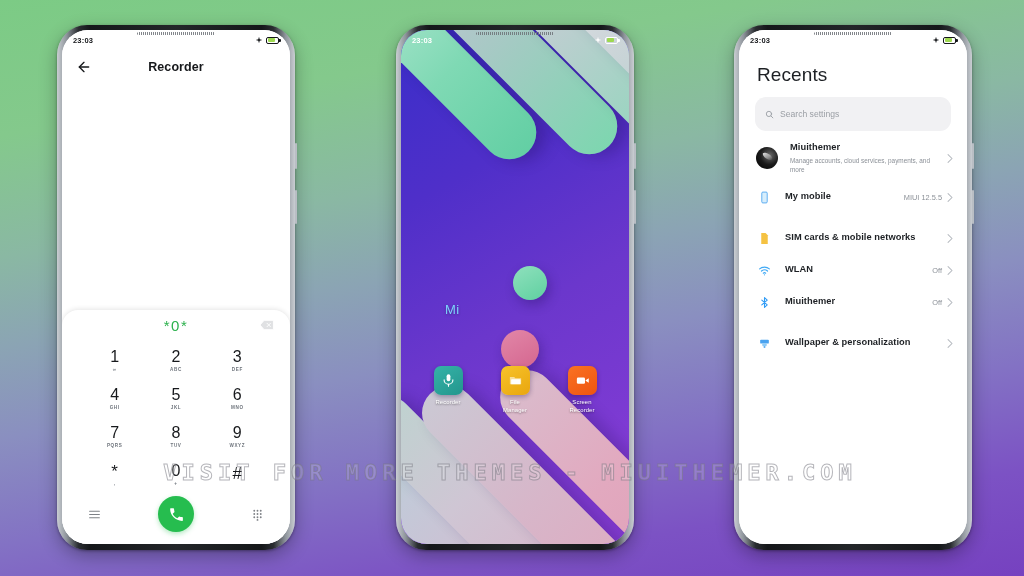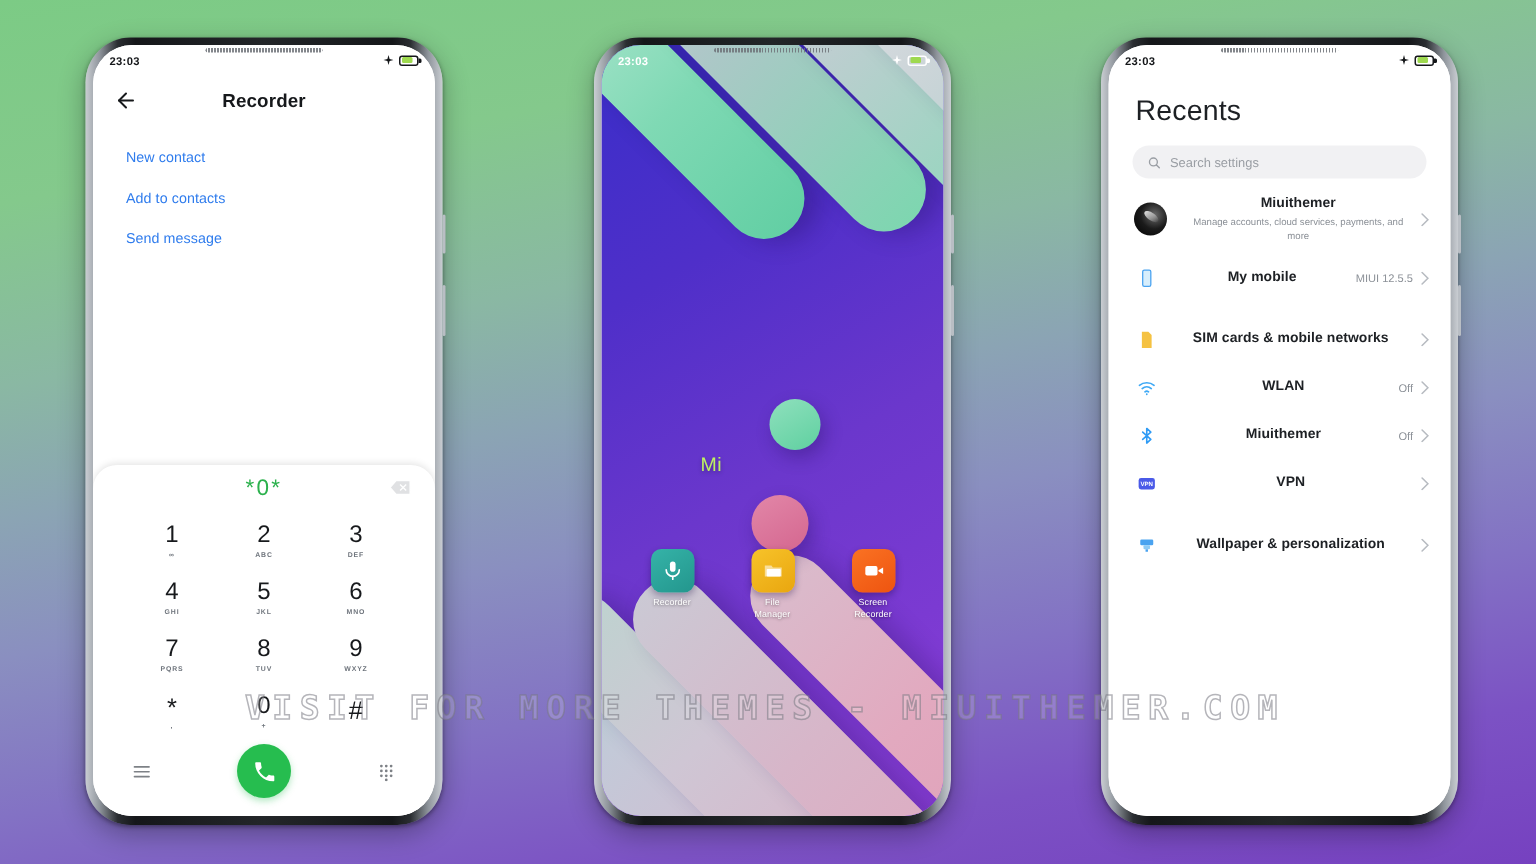--- a/index.html
+++ b/index.html
@@ -139,21 +139,21 @@
     position:absolute;width:34px;height:34px;border-radius:50%;left:112px;top:236px;
     background:linear-gradient(150deg,#8fe0bd,#5fd0a0);
     box-shadow:3px 5px 12px rgba(30,10,80,.30);
   }
   .dot-pink{
     position:absolute;width:38px;height:38px;border-radius:50%;left:100px;top:300px;
     background:linear-gradient(150deg,#e287a8,#d4668f);
     box-shadow:3px 5px 12px rgba(30,10,80,.30);
   }
   .mi-label{
-    position:absolute;left:66px;top:272px;color:#bef264;font-size:13px;
+    position:absolute;left:44px;top:272px;color:#7dd3fc;font-size:13px;
     letter-spacing:.3px;text-shadow:0 1px 3px rgba(0,0,0,.28);font-weight:400;
   }
   .app-row{position:absolute;left:0;right:0;top:336px;display:flex;justify-content:center;gap:21px;}
   .app{width:46px;display:flex;flex-direction:column;align-items:center;}
   .app-ico{
     width:29px;height:29px;border-radius:7px;
     display:flex;align-items:center;justify-content:center;
     box-shadow:0 2px 5px rgba(20,5,60,.32);
   }
   .app-ico svg{width:15px;height:15px;}
@@ -162,28 +162,28 @@
     text-shadow:0 1px 2px rgba(0,0,0,.45);letter-spacing:.1px;
   }
 
   
   #phone3{left:734px;top:25px;width:238px;height:525px;}
   .p3-screen{position:absolute;inset:0;background:#fff;overflow:hidden;}
   .st-title{
     margin:34px 0 0 18px;font-size:19px;color:#1d2024;font-weight:400;letter-spacing:.1px;
   }
   .st-search{
-    margin:11px 16px 0 16px;height:22px;border-radius:11px;background:#f1f1f3;
+    margin:11px 16px 0 16px;height:34px;border-radius:11px;background:#f1f1f3;
     display:flex;align-items:center;gap:6px;padding:0 10px;box-sizing:border-box;
   }
   .st-search svg{width:9px;height:9px;color:#9a9ea4;flex:none;}
   .st-search span{font-size:8.6px;color:#9a9ea4;}
   .st-list{margin-top:7px;}
   .st-row{
-    display:flex;align-items:center;padding:0 14px 0 17px;min-height:32px;position:relative;text-align:center;
+    display:flex;align-items:center;padding:0 14px 0 17px;min-height:32px;position:relative;
   }
   .st-row.tall{min-height:40px;}
   .st-ico{width:17px;flex:none;display:flex;align-items:center;justify-content:center;}
   .st-ico svg{width:13px;height:13px;display:block;}
   .st-body{flex:1;padding-left:12px;padding-right:6px;}
   .st-name{font-size:9.3px;color:#1d2024;font-weight:bold;letter-spacing:.05px;line-height:1.25;}
   .st-sub{font-size:6.4px;color:#8b9097;line-height:1.45;margin-top:2px;}
   .st-val{font-size:7.4px;color:#8b9097;margin-right:5px;white-space:nowrap;}
   .chev{width:6px;height:9px;flex:none;color:#b7bbc1;}
   .avatar{
@@ -233,25 +233,20 @@
       </div>
 
       <div class="p1-head">
         <svg class="back-arrow" viewBox="0 0 24 24" fill="none" stroke="currentColor" stroke-width="2" stroke-linecap="round" stroke-linejoin="round">
             <path d="M19 12H5"></path>
             <path d="M12 19l-7-7 7-7"></path>
           </svg>
         <div class="p1-title">Recorder</div>
       </div>
 
-      <div class="p1-actions">
-        <div class="p1-action">New contact</div>
-        <div class="p1-action">Add to contacts</div>
-        <div class="p1-action">Send message</div>
-      </div>
 
       <div class="p1-spacer"></div>
 
       <div class="keypad-card">
         <div class="num-row">
           <div class="num-display">*0*</div>
           <svg class="bkspace" viewBox="0 0 24 18" fill="currentColor">
               <path d="M7 1 L23 1 L23 17 L7 17 L0 9 Z M11.5 5.5 L18.5 12.5 M18.5 5.5 L11.5 12.5" stroke="#fff" stroke-width="1.6" fill="#9a9ea4"></path>
             </svg>
         </div>
@@ -503,35 +498,20 @@
           </div>
           <div class="st-body">
               <div class="st-name">Miuithemer</div>
             </div>
           <div class="st-val">Off</div>
           <svg class="chev" viewBox="0 0 8 14" fill="none" stroke="currentColor" stroke-width="1.6" stroke-linecap="round">
               <path d="M1 1l6 6-6 6"></path>
             </svg>
         </div>
 
-        <div class="st-row">
-          <div class="st-ico">
-            <svg viewBox="0 0 24 24">
-                <rect x="2" y="5" width="20" height="14" rx="3" fill="#4a5ae8"></rect>
-                <text x="12" y="14.6" font-size="7.5" font-family="Liberation Sans, sans-serif" font-weight="bold" fill="#fff" text-anchor="middle">VPN</text>
-              </svg>
-          </div>
-          <div class="st-body">
-              <div class="st-name">VPN</div>
-            </div>
-          <div class="st-val"></div>
-          <svg class="chev" viewBox="0 0 8 14" fill="none" stroke="currentColor" stroke-width="1.6" stroke-linecap="round">
-              <path d="M1 1l6 6-6 6"></path>
-            </svg>
-        </div>
 
 
         <div class="st-gap"></div>
 
         <div class="st-row">
           <div class="st-ico">
             <svg viewBox="0 0 24 24">
                 <rect x="4" y="5" width="16" height="7" rx="1.6" fill="#4aa3f0"></rect>
                 <rect x="8" y="12" width="8" height="5" rx="1.2" fill="#8fcbf5"></rect>
                 <rect x="10.5" y="17" width="3" height="3" fill="#4aa3f0"></rect>

